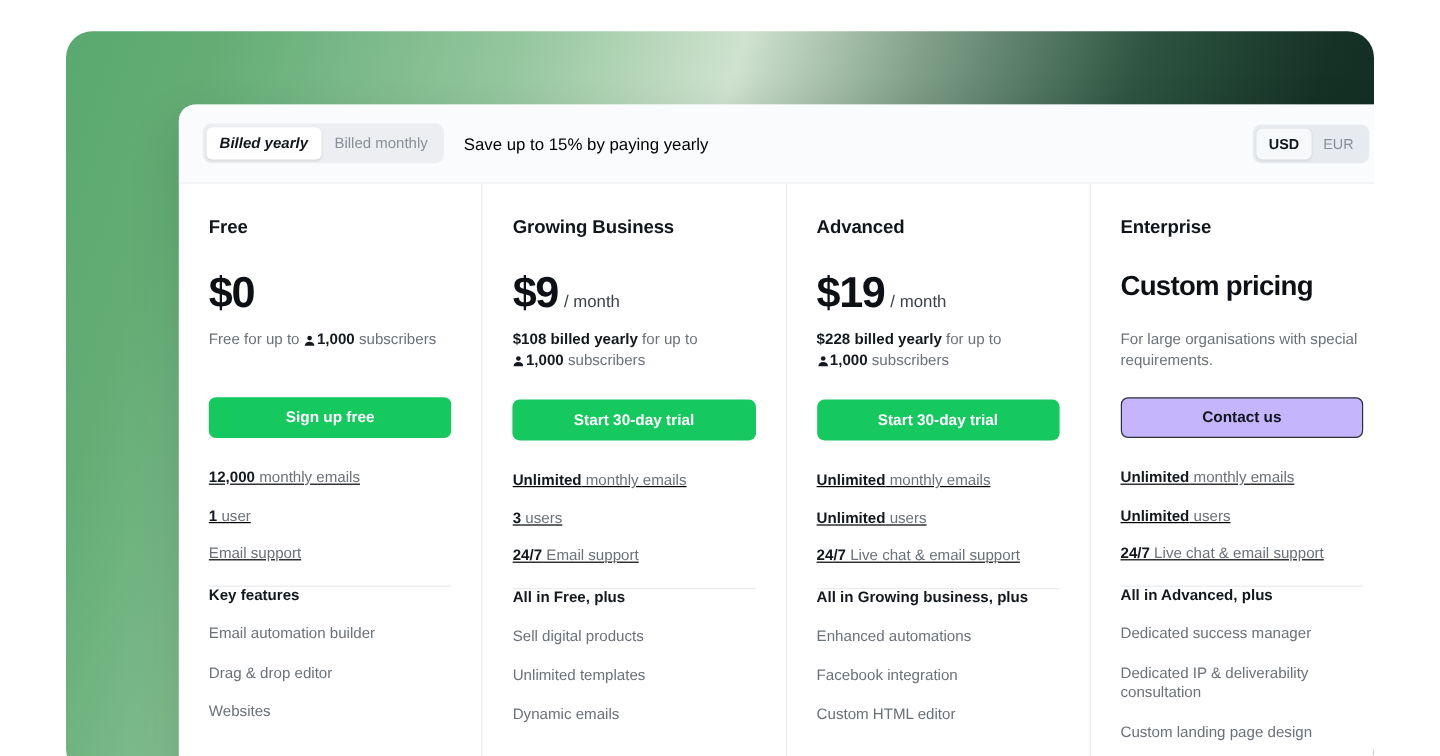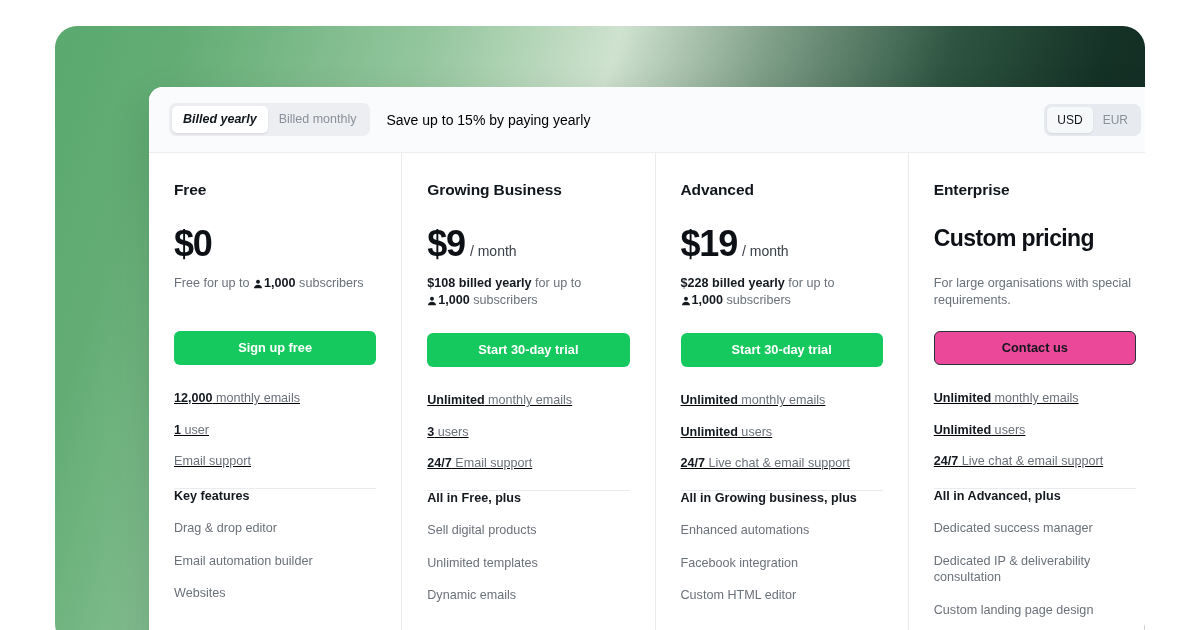--- a/index.html
+++ b/index.html
@@ -109,21 +109,21 @@
     border-radius: 5px;
     color: #8a9099;
     cursor: pointer;
     border: none;
     background: transparent;
     font-family: "Liberation Sans", sans-serif;
   }
   .cur-btn.active {
     background: #f6f8f9;
     color: #11161c;
-    font-weight: normal;
+    font-weight: bold;
     box-shadow: 0 1px 2px rgba(0,0,0,0.08);
   }
 
   
   .plans {
     display: flex;
     height: 503px;
   }
 
   .plan {
@@ -195,21 +195,21 @@
     text-align: center;
     cursor: pointer;
     border: none;
     font-family: "Liberation Sans", sans-serif;
   }
   .cta.primary {
     background: #15c95e;
     color: #ffffff;
   }
   .cta.outline {
-    background: #ec4899;
+    background: #c4b5fd;
     color: #11161c;
     border: 1px solid #2b3138;
     line-height: 32px;
   }
 
   
   .core {
     margin-top: 26px;
     padding-bottom: 18px;
     border-bottom: 1px solid #e9ebee;
@@ -267,22 +267,22 @@
                   <path d="M1.6 14.6c0-3.4 2.9-5.4 6.4-5.4s6.4 2 6.4 5.4z" fill="#14191f"></path>
                 </svg></span><b>1,000</b> subscribers</div>
             <button class="cta primary">Sign up free</button>
             <div class="core">
               <div class="core-item"><b>12,000</b> monthly emails</div>
               <div class="core-item"><b>1</b> user</div>
               <div class="core-item">Email support</div>
             </div>
             <div class="feat-head">Key features</div>
             <div class="feat-list">
+              <div class="feat-item">Email automation builder</div>
               <div class="feat-item">Drag &amp; drop editor</div>
-              <div class="feat-item">Email automation builder</div>
               <div class="feat-item">Websites</div>
             </div>
           </div>
           <div class="plan">
             <div class="plan-name">Growing Business</div>
             <div class="price-row">
               <span class="price-amount">$9</span>
               <span class="price-period">/ month</span>
             </div>
             <div class="price-sub"><b>$108 billed yearly</b> for up to<br><span class="person-icon"><svg width="10" height="10" viewBox="0 0 16 16" aria-hidden="true">

